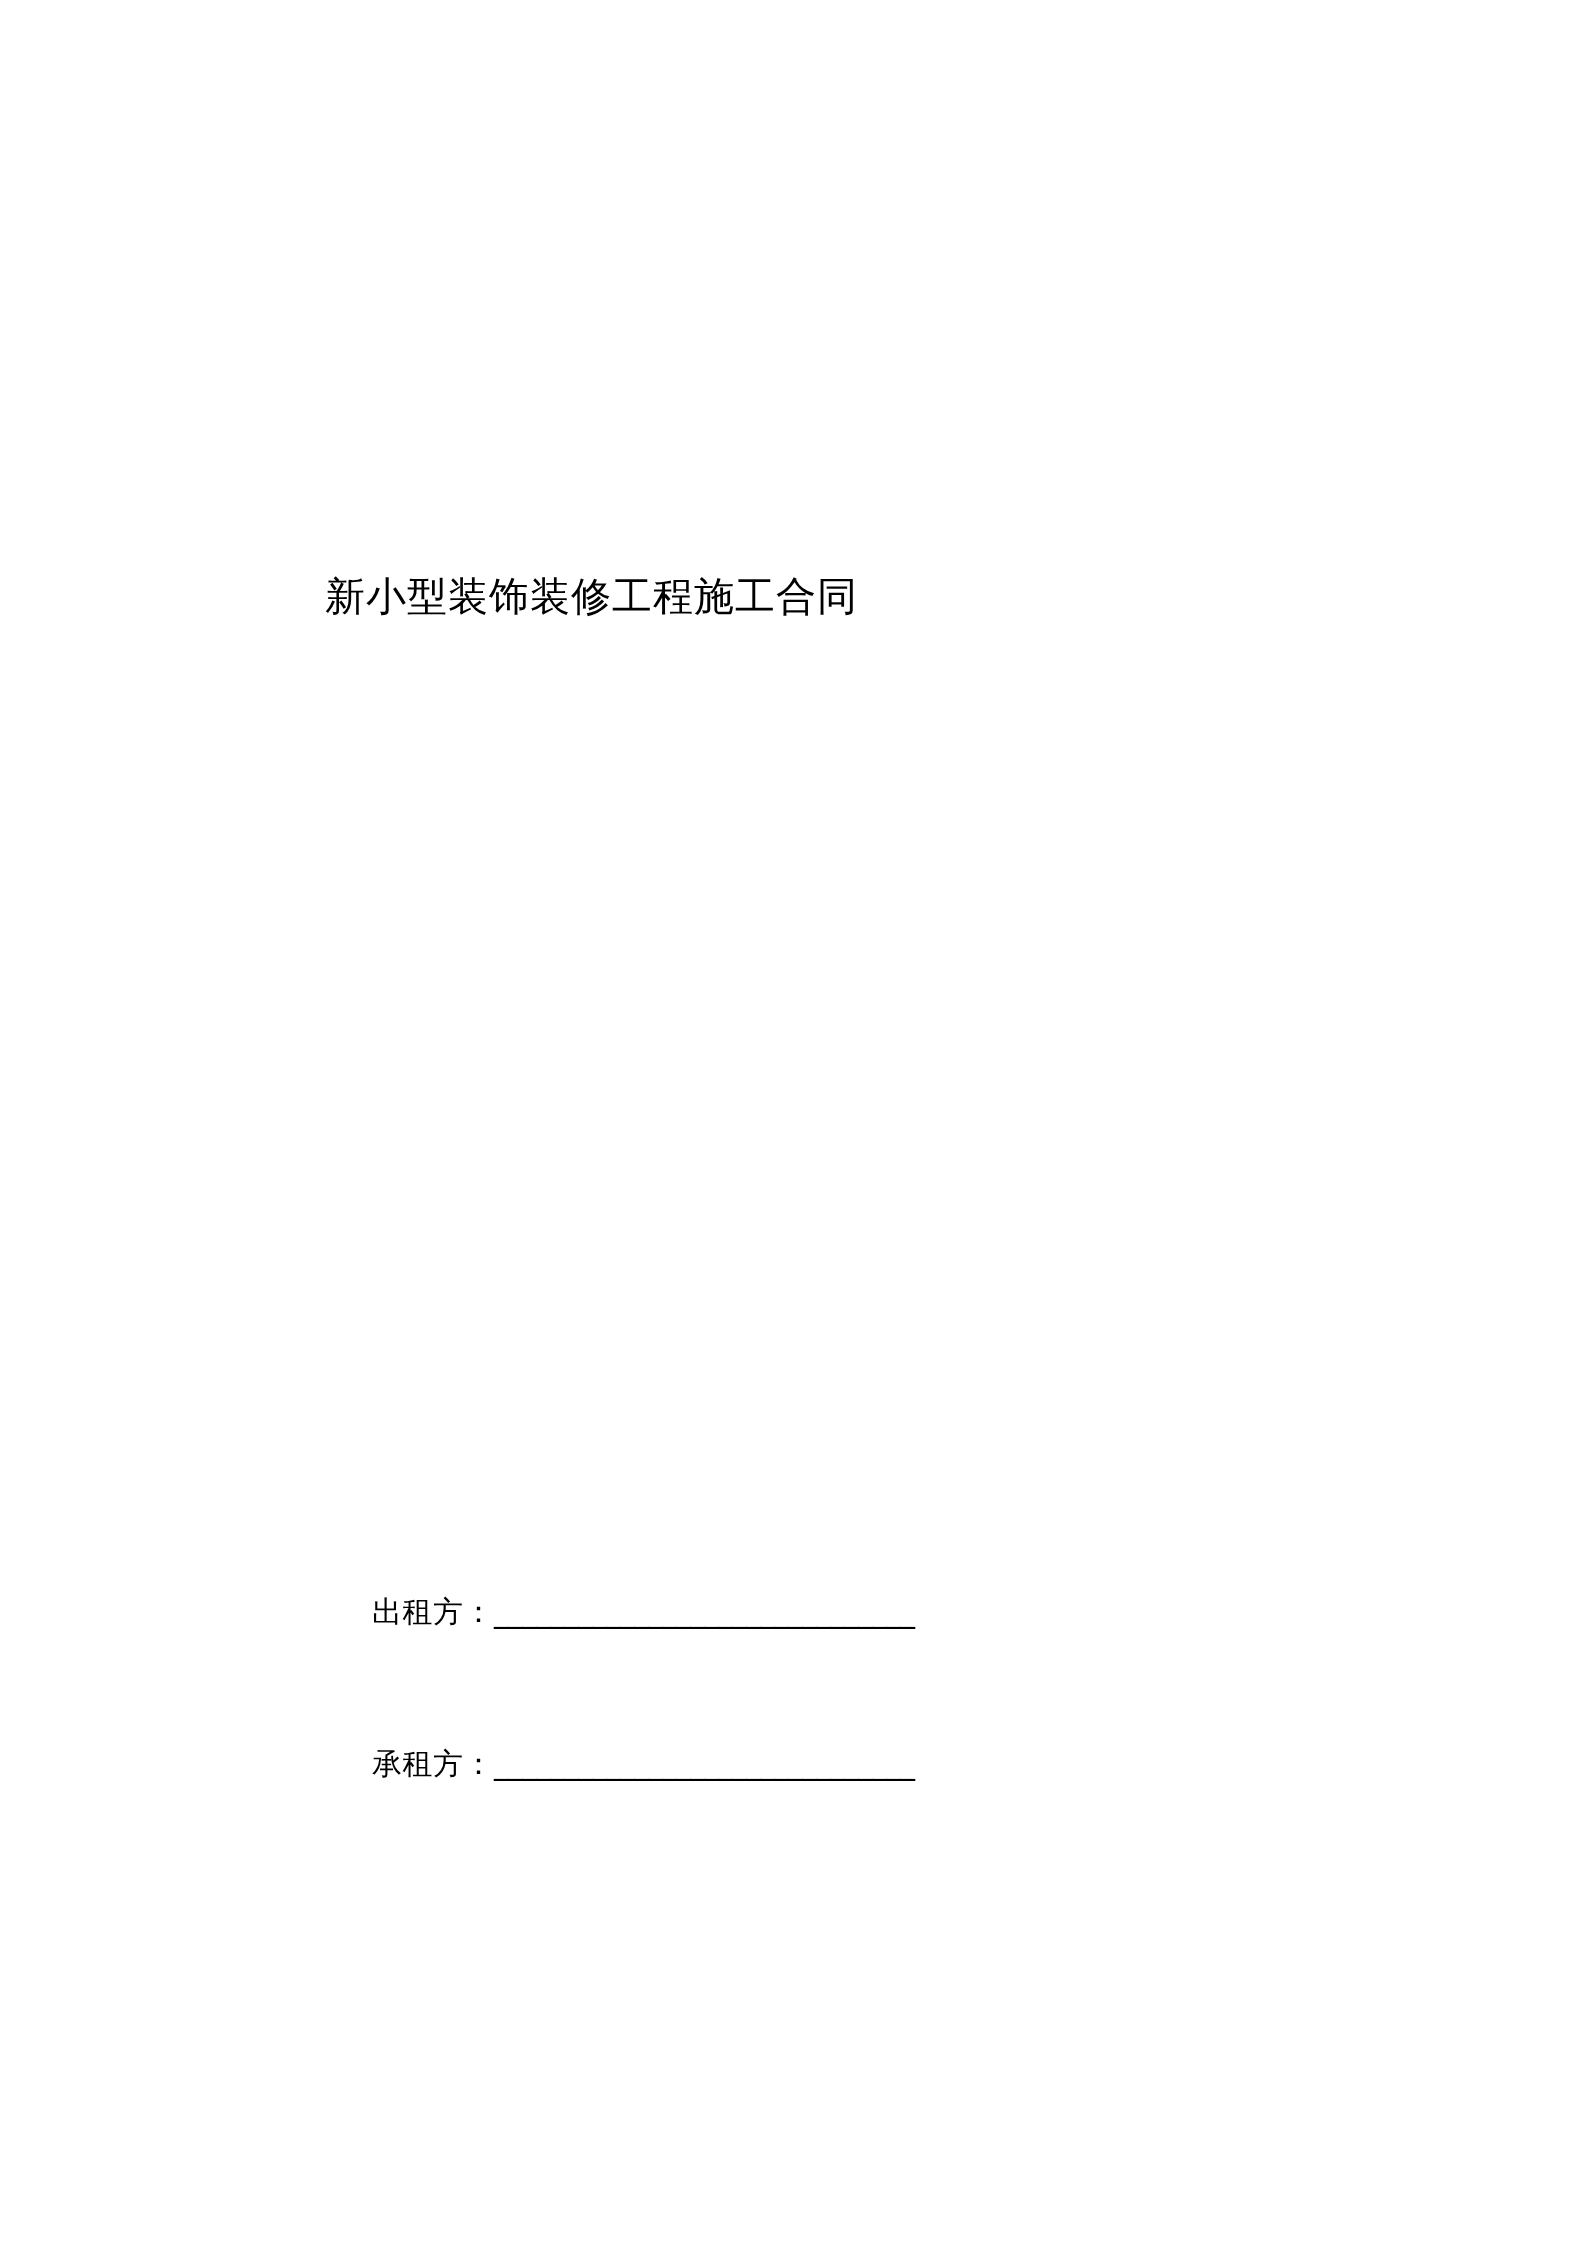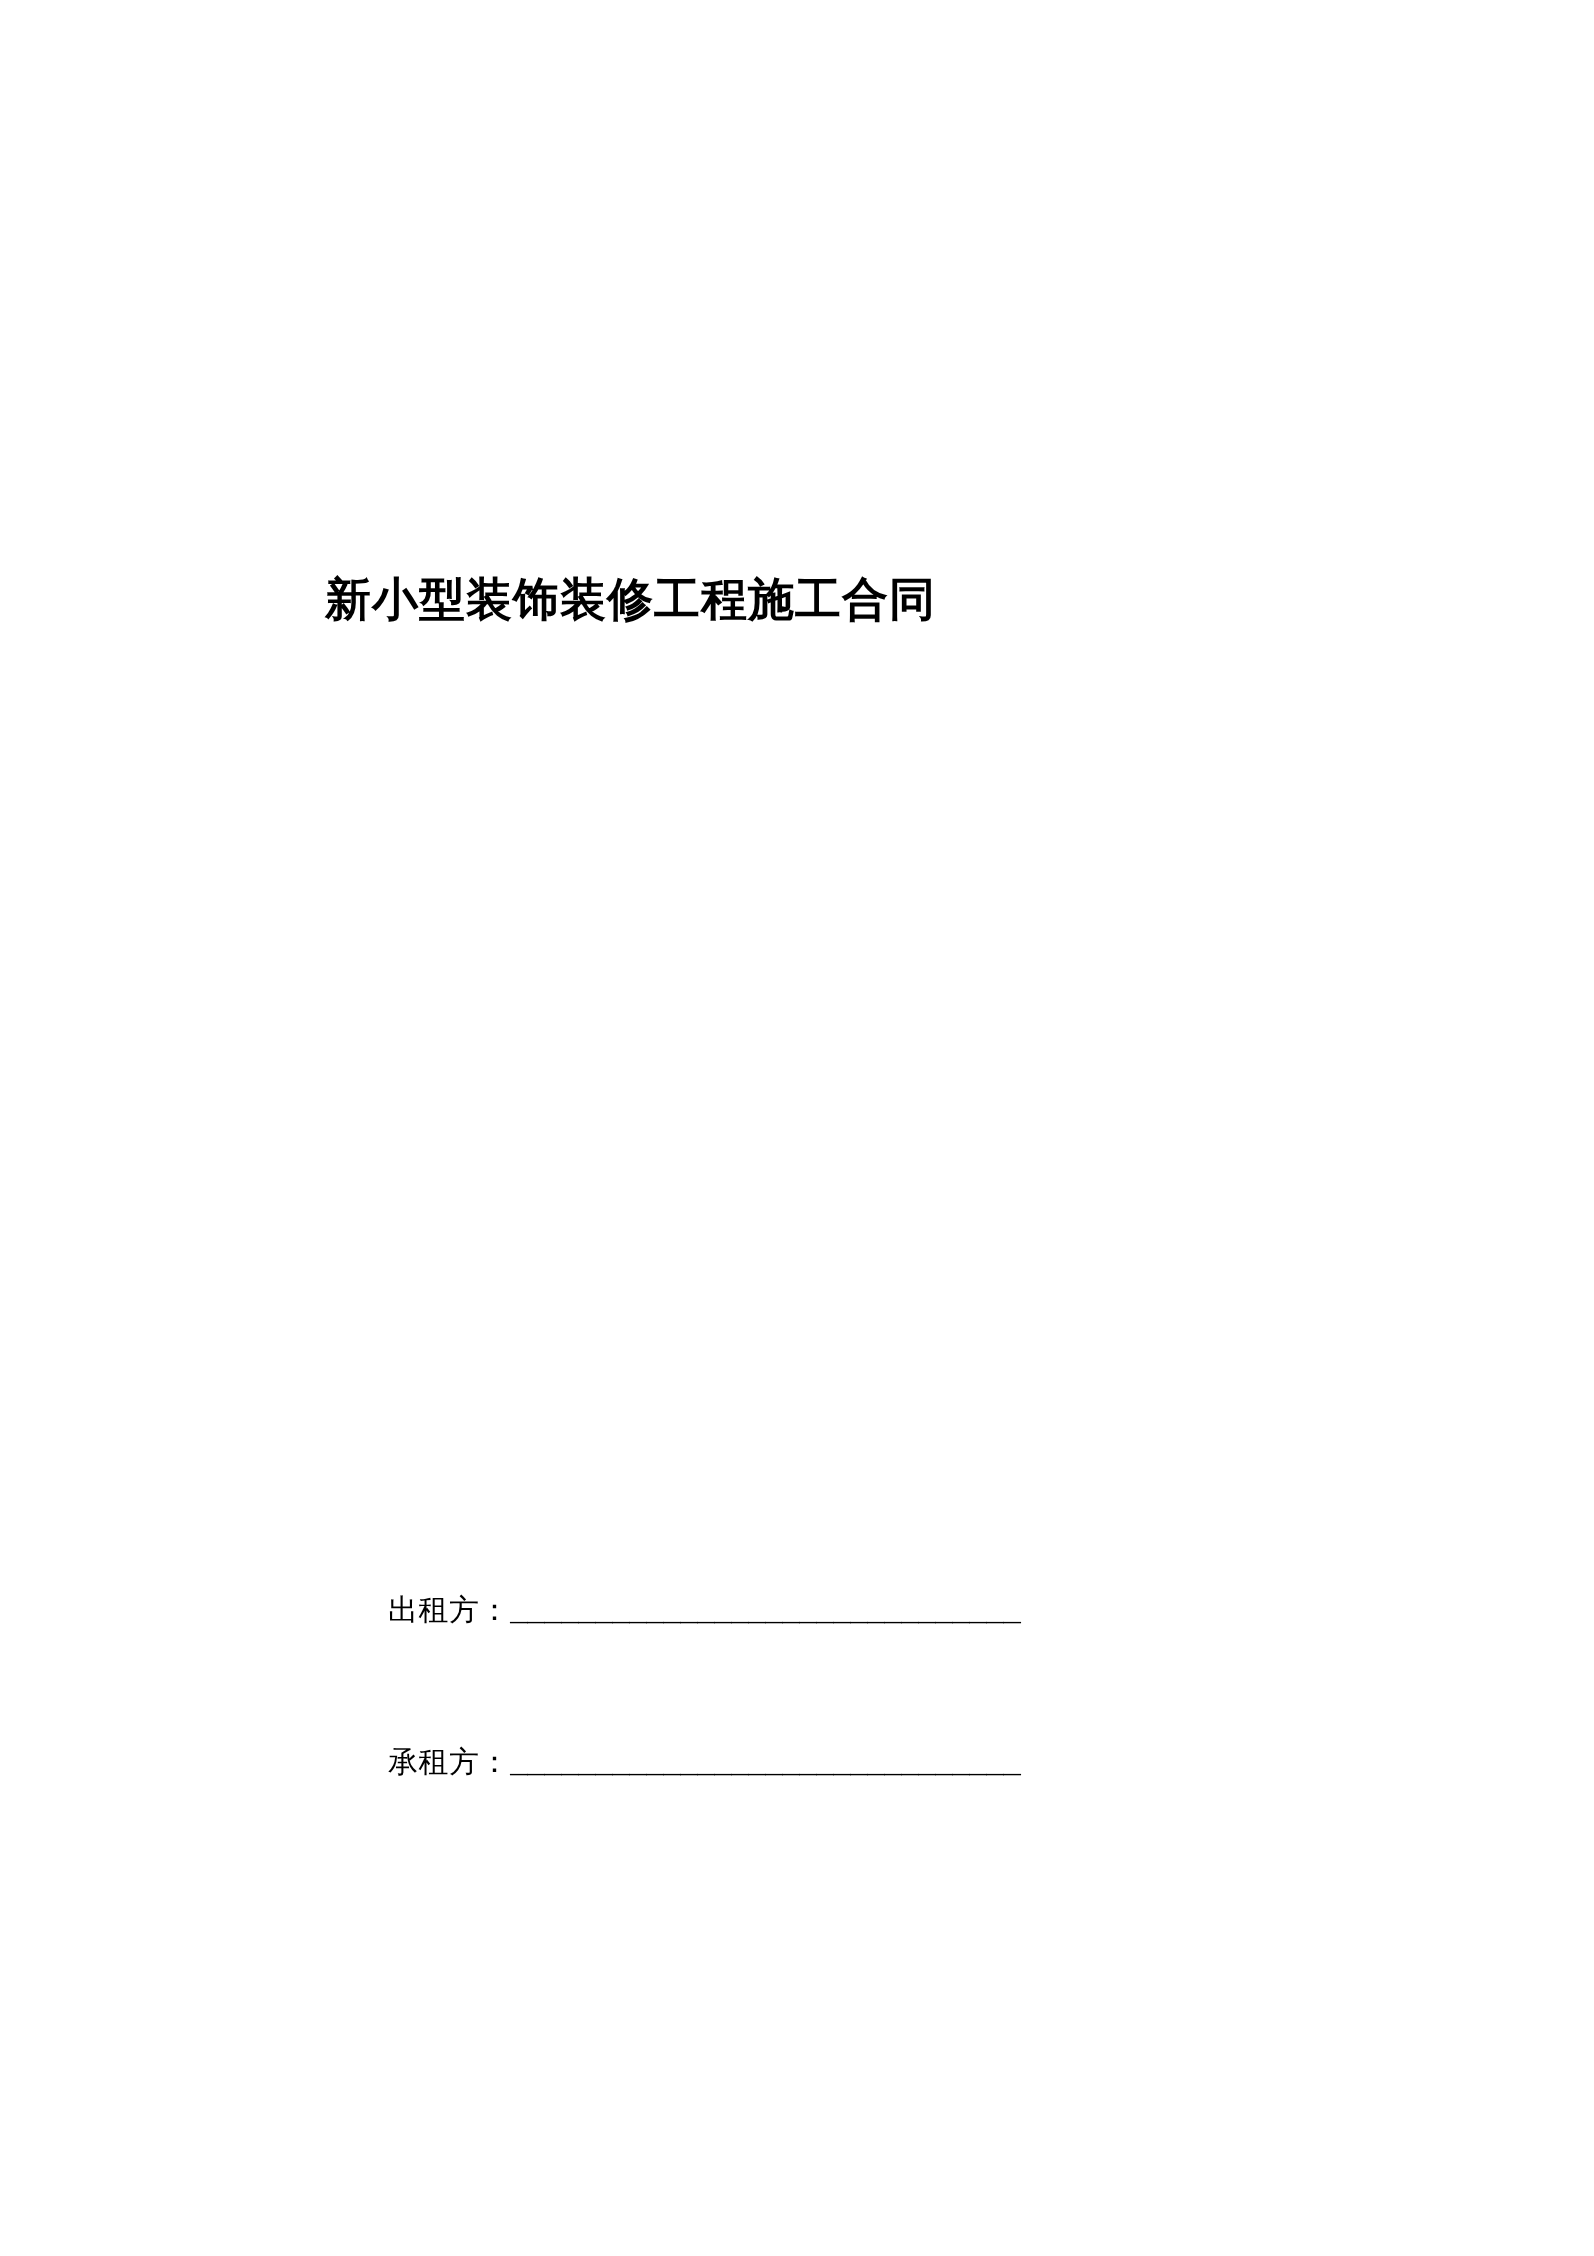--- a/index.html
+++ b/index.html
@@ -17,31 +17,30 @@
     height: 2256px;
     background: #ffffff;
     overflow: hidden;
     box-sizing: border-box;
   }
   .doc-title {
     position: absolute;
     top: 570px;
     left: 325px;
     width: 1000px;
-    font-size: 46px;
+    font-size: 40px;
     line-height: 1.3;
-    font-weight: 700;
+    font-weight: 400;
     letter-spacing: 1px;
     white-space: nowrap;
   }
   .party-block {
     position: absolute;
-    left: 388px;
+    left: 372px;
     width: 900px;
-    font-family: Liberation Mono, monospace;
   }
   .party-lessor {
     top: 1588px;
   }
   .party-lessee {
     top: 1740px;
   }
   .party-row {
     display: flex;
     align-items: baseline;

